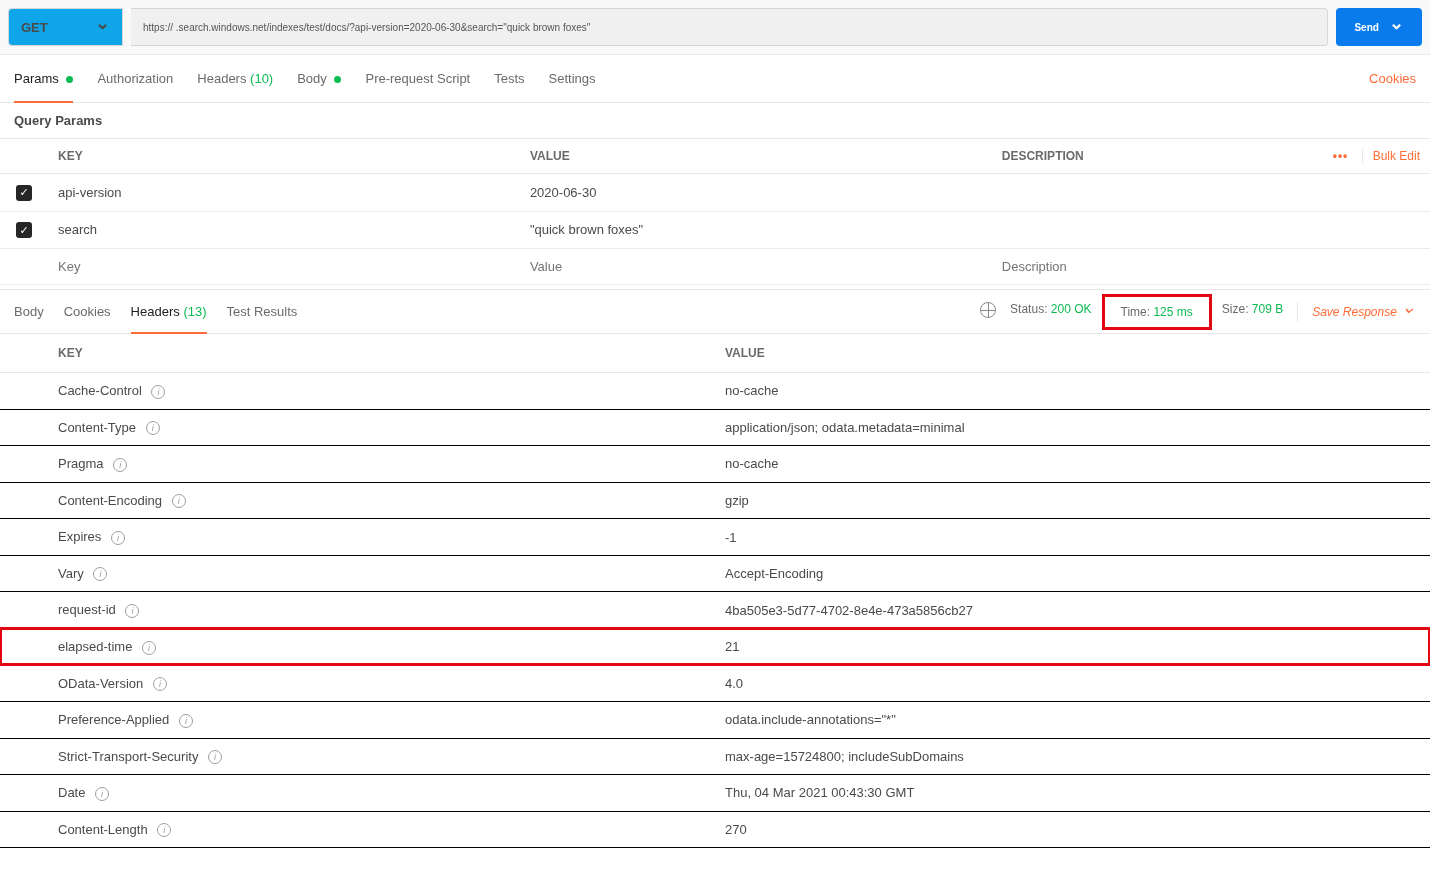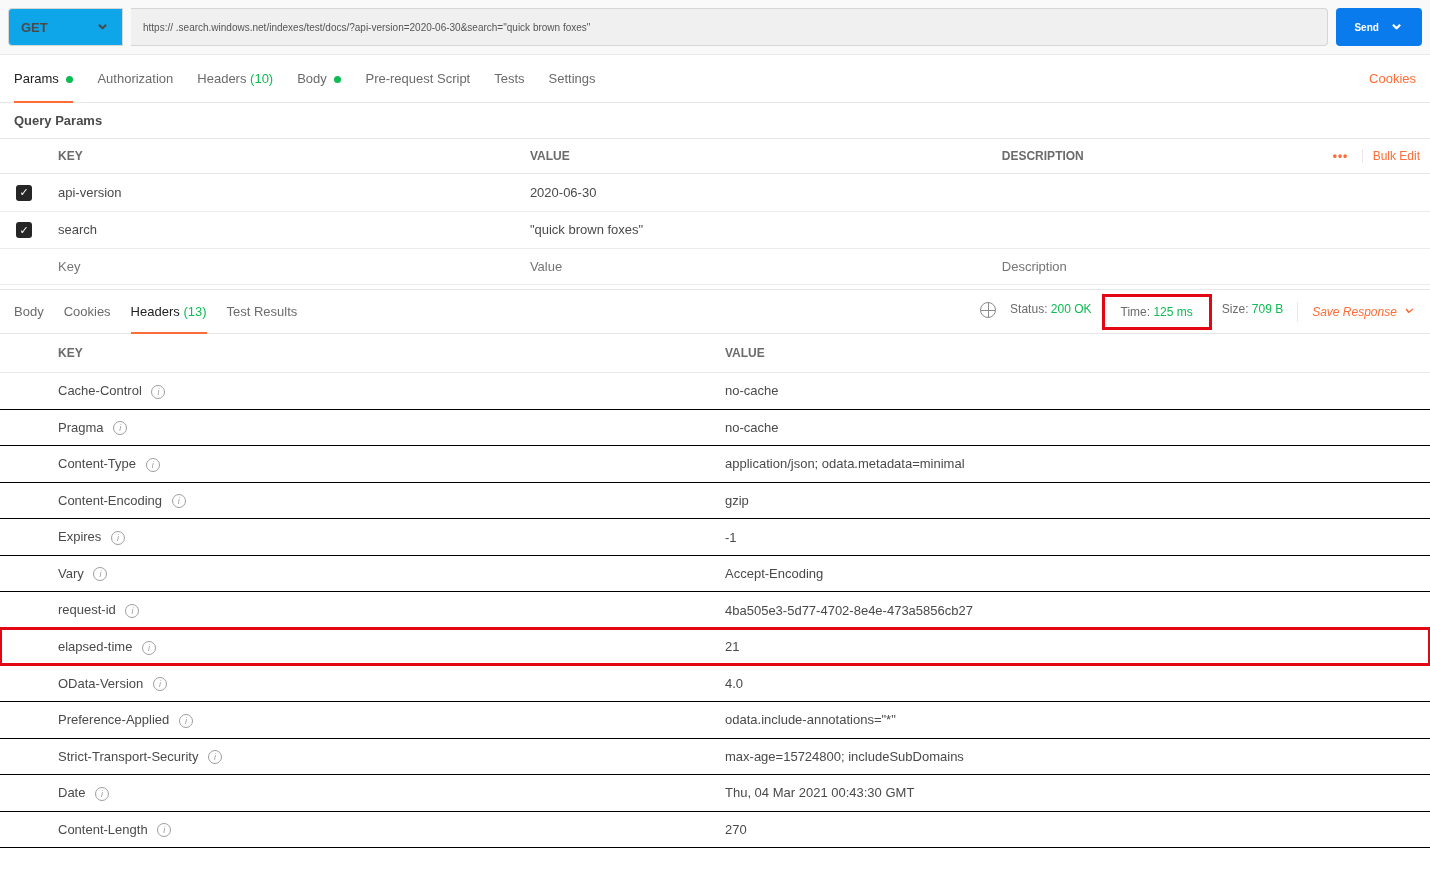--- a/index.html
+++ b/index.html
@@ -177,26 +177,26 @@
       <th>KEY</th>
       <th class="valh">VALUE</th>
     </tr>
   </thead>
   <tbody id="rh-body">
       <tr>
         <td class="kcell">Cache-Control <span class="info-icon"></span></td>
         <td>no-cache</td>
       </tr>
       <tr>
+        <td class="kcell">Content-Type <span class="info-icon"></span></td>
+        <td>application/json; odata.metadata=minimal</td>
+      </tr>
+      <tr>
         <td class="kcell">Pragma <span class="info-icon"></span></td>
         <td>no-cache</td>
-      </tr>
-      <tr>
-        <td class="kcell">Content-Type <span class="info-icon"></span></td>
-        <td>application/json; odata.metadata=minimal</td>
       </tr>
       <tr>
         <td class="kcell">Content-Encoding <span class="info-icon"></span></td>
         <td>gzip</td>
       </tr>
       <tr>
         <td class="kcell">Expires <span class="info-icon"></span></td>
         <td>-1</td>
       </tr>
       <tr>

